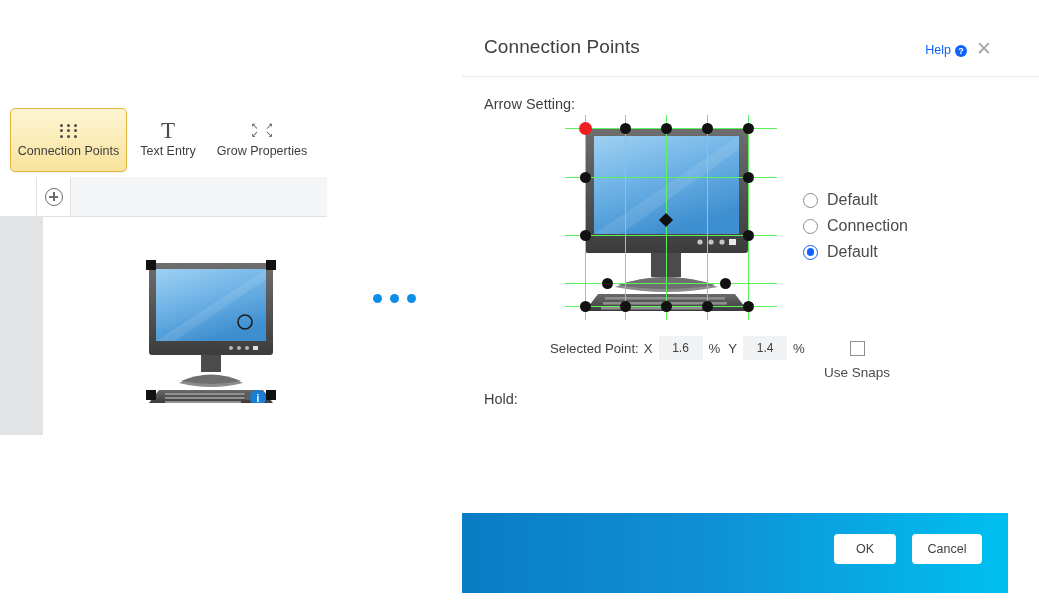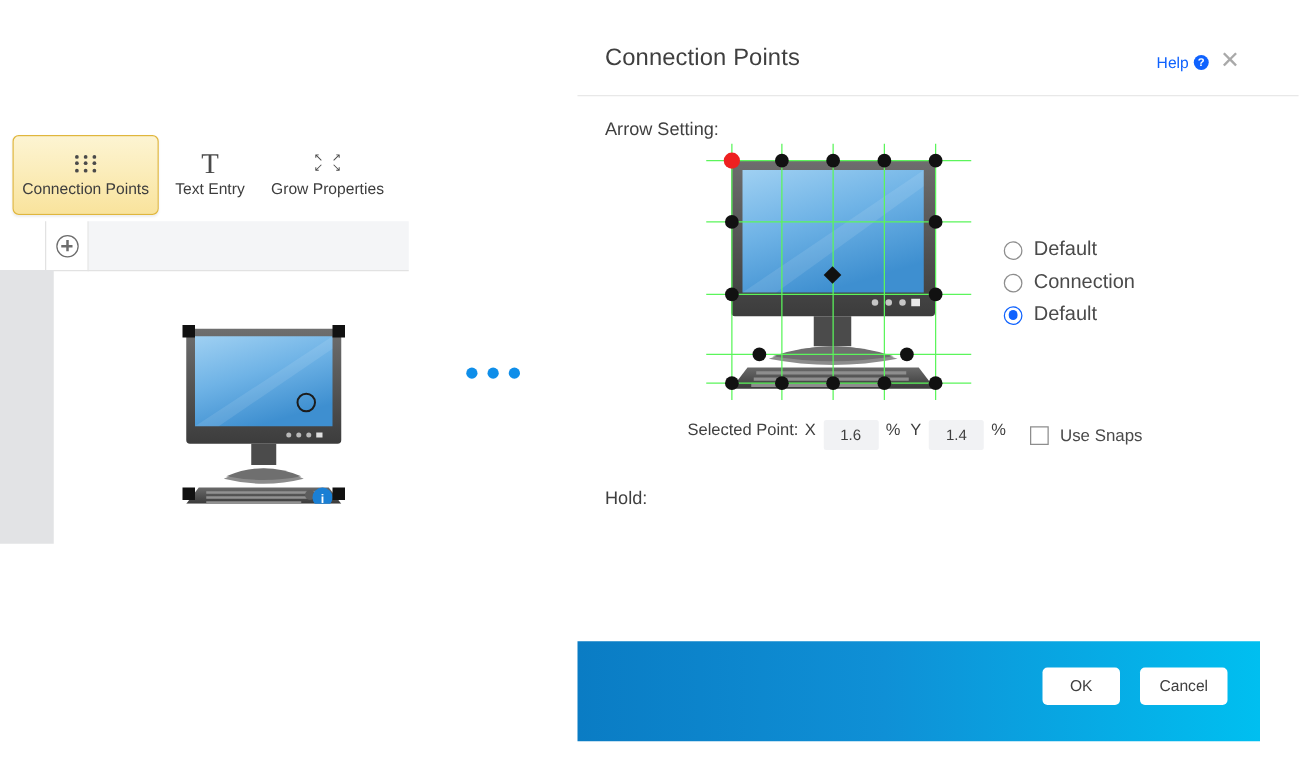--- a/index.html
+++ b/index.html
@@ -58,21 +58,21 @@
   #dots3 { position: absolute; left: 373px; top: 294px; width: 42px; height: 11px; }
   #dots3 i { position: absolute; top: 0; width: 9px; height: 9px; border-radius: 50%; background: #0f8ee9; display:block; }
 
   
   #canvas-shape { position: absolute; left: 143px; top: 257px; width: 136px; height: 146px; }
 
   
   #dialog { position: absolute; left: 462px; top: 0; width: 577px; height: 609px; background: #fff; }
   #dlg-title { position: absolute; left: 22px; top: 36px; font-size: 19px; color: #3f3f3f; letter-spacing: .1px; }
   #help-link { position: absolute; right: 72px; top: 43px; font-size: 12.5px; color: #0f62fe; text-decoration: none;
-               display: flex; align-items: center; gap: 4px; }
+               display: flex; align-items: flex-end; gap: 4px; }
   .qmark { width: 12px; height: 12px; border-radius: 50%; background: #0f62fe; color: #fff;
            font-size: 9px; line-height: 12px; text-align: center; font-weight: bold; display:inline-block; }
   #close-btn { position: absolute; right: 44px; top: 38px; width: 22px; height: 22px; color: #a9a9a9; font-size: 19px;
                line-height: 22px; text-align: center; }
   #dlg-rule { position: absolute; left: 0; top: 76px; width: 577px; height: 1px; background: #e8e8e8; }
 
   #select-setting { position: absolute; left: 22px; top: 96px; font-size: 14.5px; color: #3f3f3f; }
 
   
   #preview { position: absolute; left: 103px; top: 115px; width: 212px; height: 205px; }
@@ -86,28 +86,28 @@
   #radios { position: absolute; left: 341px; top: 190px; }
   .radio-row { display: flex; align-items: center; gap: 9px; height: 20px; margin-bottom: 6px; }
   .rdo { width: 15px; height: 15px; border-radius: 50%; border: 1.4px solid #8d8d8d; background: #fff;
          position: relative; flex: none; }
   .rdo.on { border-color: #0f62fe; border-width: 1.5px; }
   .rdo.on:after { content: ""; position: absolute; left: 2.8px; top: 2.8px; width: 7.4px; height: 7.4px;
                   border-radius: 50%; background: #0f62fe; }
   .rlabel { font-size: 16px; color: #4a4a4a; }
 
   
-  #sp-row { position: absolute; left: 88px; top: 336px; display: flex; height: 24px; }
+  #sp-row { position: absolute; left: 88px; top: 336px; display: flex; align-items: center; height: 24px; }
   #sp-row .lbl { font-size: 13.2px; color: #3f3f3f; }
   .numfield { width: 44px; height: 24px; background: #f1f2f4; border: none; border-radius: 2px;
               font-family: "Liberation Sans", sans-serif; font-size: 12px; color: #3f3f3f; text-align: center;
               margin: 0 6px; padding: 0; }
   .pct { font-size: 13.2px; color: #3f3f3f; margin-right: 8px; }
 
-  #snap-box { position: absolute; left: 362px; top: 341px; display: flex; align-items: center; gap: 9px; }
+  #snap-box { position: absolute; left: 362px; top: 341px; display: flex; align-items: center; gap: 9px; flex-direction: column; }
   .chk { width: 15px; height: 15px; border: 1.4px solid #8d8d8d; background: #fff; flex: none; }
   #snap-box .slabel { font-size: 13.5px; color: #4a4a4a; }
 
   
   #helpblock { position: absolute; left: 22px; top: 391px; }
   #helpblock .htitle { font-size: 14.5px; color: #3f3f3f; margin-bottom: 3px; }
   #helpblock ul { margin: 0; padding-left: 24px; }
   #helpblock li { font-size: 13.2px; color: #3f3f3f; line-height: 18px; }
 
   

